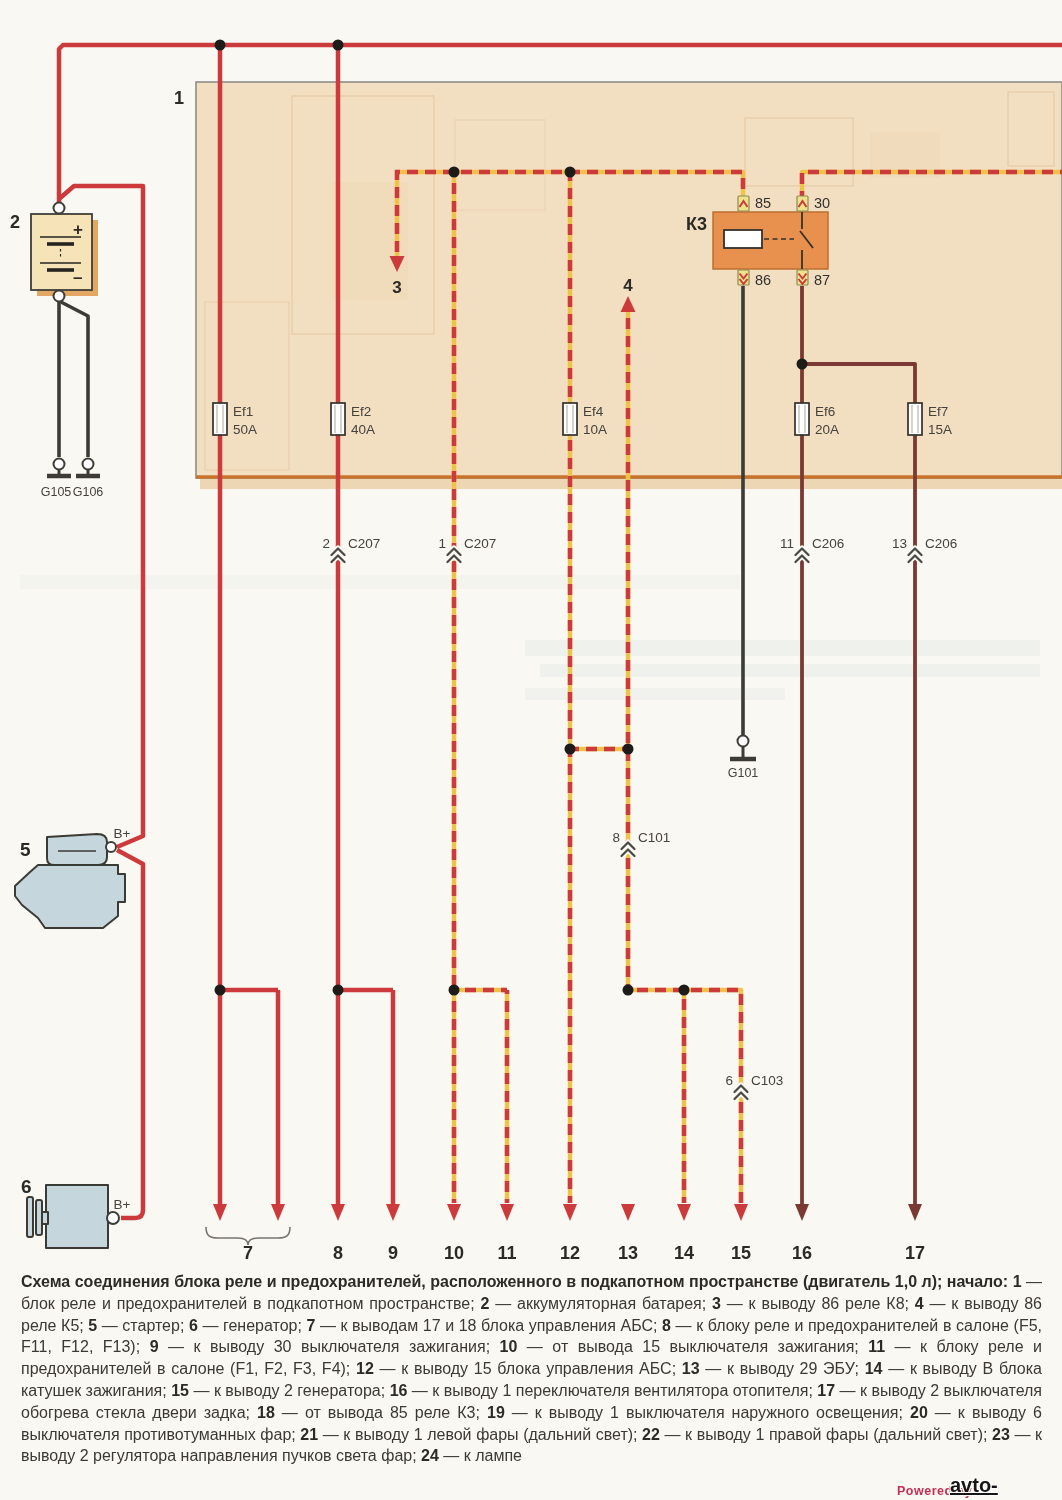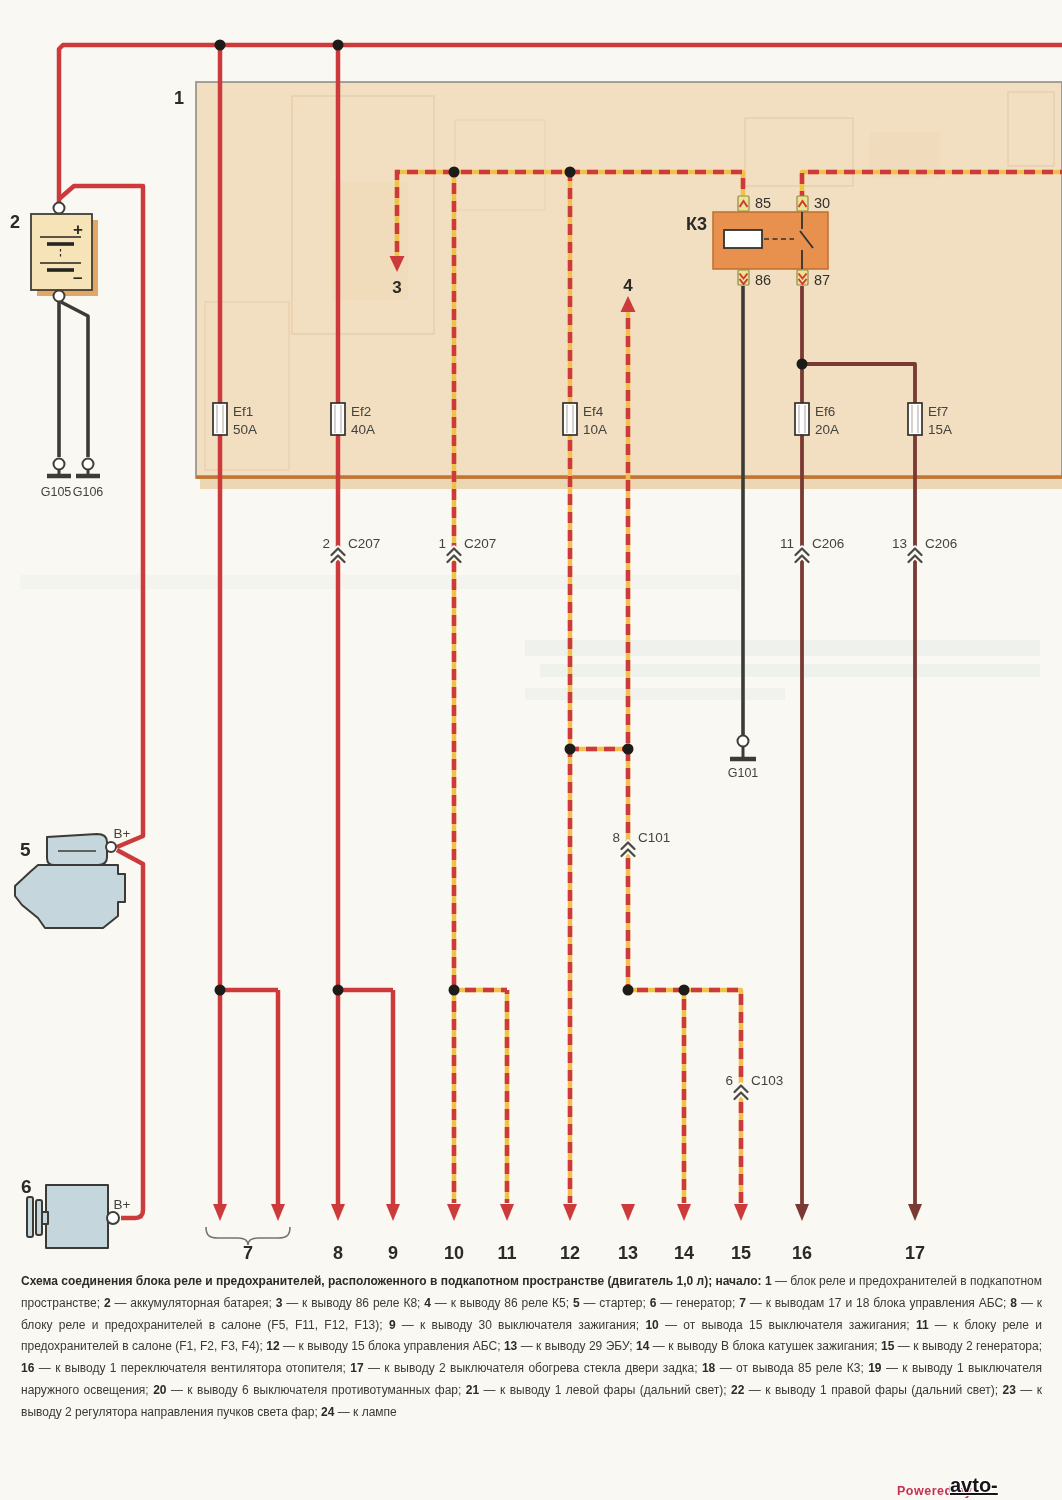--- a/index.html
+++ b/index.html
@@ -24,21 +24,21 @@
   .term{fill:#fff;stroke:#3F3D38;stroke-width:2;}
   .fuse{fill:#fff;stroke:#33312C;stroke-width:1.7;}
   .fin{stroke:#B9B5AC;stroke-width:1.2;}
   .chev{stroke:#4A4842;stroke-width:2.2;fill:none;stroke-linecap:round;stroke-linejoin:round;}
   .chevh{stroke:#FAF8F2;stroke-width:6;fill:none;stroke-linecap:round;stroke-linejoin:round;}
   .ghost{stroke:#E2C29B;fill:none;stroke-width:1.5;}
   .comp{fill:#C5D6DD;stroke:#3B3A34;stroke-width:2;stroke-linejoin:round;}
   .ah-red{fill:#CC3A3C;}
   .ah-br{fill:#7A3A33;}
   
-  .caption{position:absolute;left:21px;top:1271px;width:1021px;font-size:12px;line-height:21.8px;
+  .caption{position:absolute;left:21px;top:1271px;width:1021px;font-size:16px;line-height:21.8px;
            text-align:justify;color:#3B3933;}
   .caption b{font-weight:700;color:#2D2B26;}
   .powered{position:absolute;left:897px;top:1484px;font-size:12.5px;font-weight:700;color:#C43056;letter-spacing:.5px;}
   .site{position:absolute;left:950px;top:1474px;font-size:20px;font-weight:700;color:#161616;
         text-decoration:underline;text-shadow:1px 1px 0 #fff,-1px -1px 0 #fff,1px -1px 0 #fff,-1px 1px 0 #fff;}
 </style>
 </head>
 <body>
 
 <div class="page">

